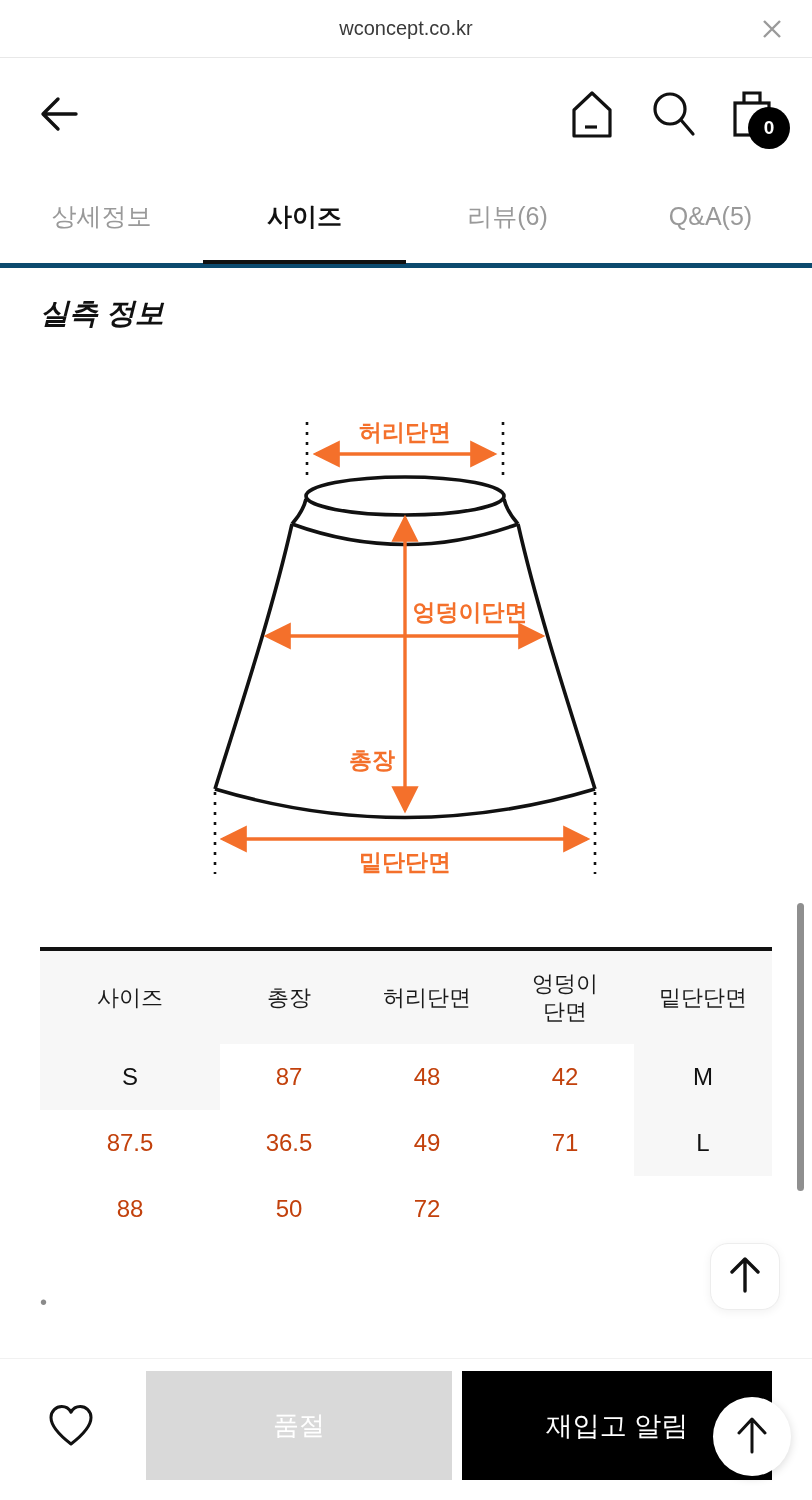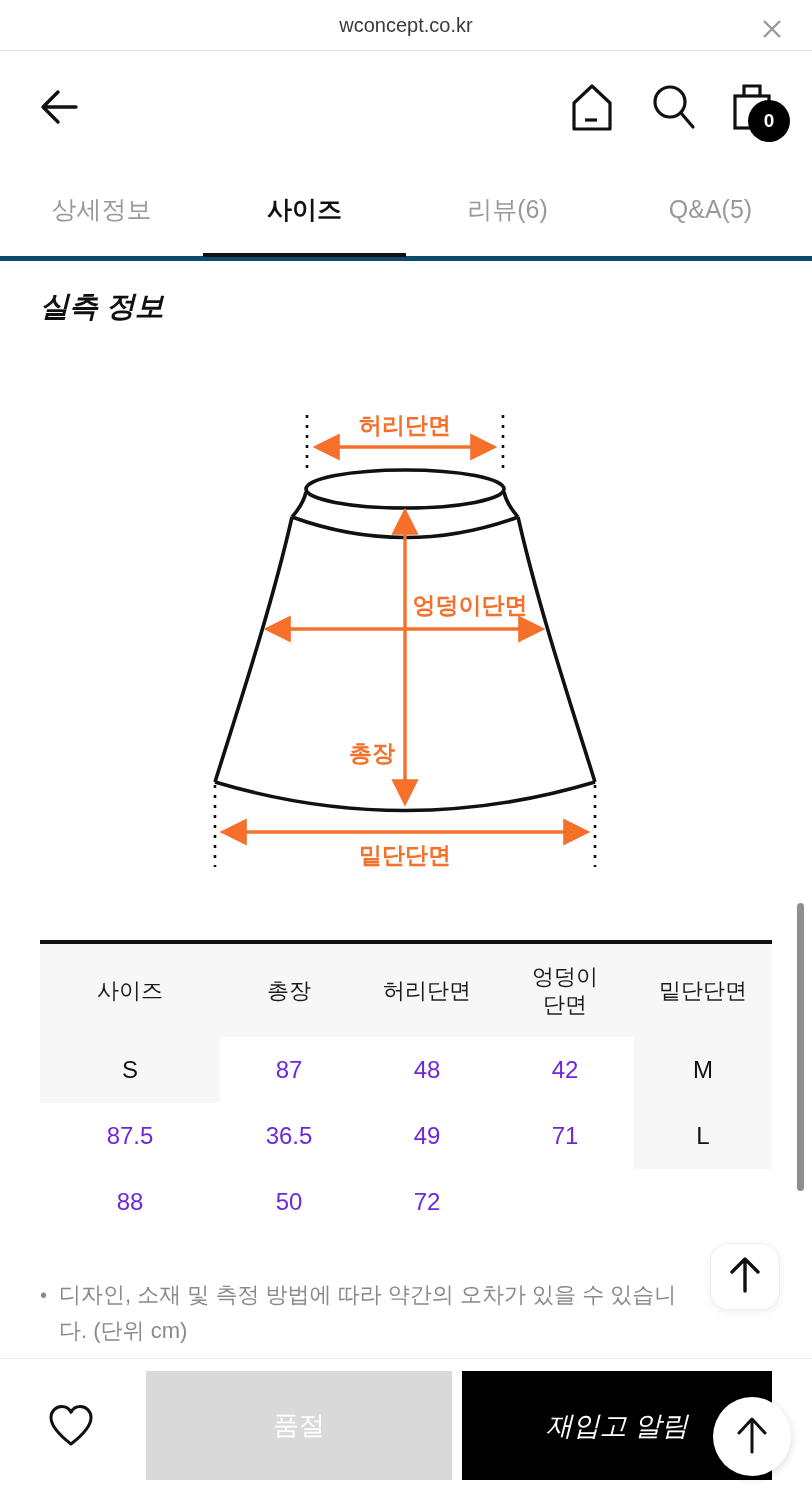--- a/index.html
+++ b/index.html
@@ -3,21 +3,21 @@
 <meta charset="utf-8">
 <style>
   * { margin:0; padding:0; box-sizing:border-box; }
   html,body { width:812px; height:1500px; }
   body {
     position:relative; overflow:hidden; background:#fff;
     font-family:"Liberation Sans", sans-serif; color:#111;
   }
   
   .topbar {
-    position:relative; height:51px; border-bottom:1px solid #e8e8e8;
+    position:relative; height:58px; border-bottom:1px solid #e8e8e8;
     display:flex; align-items:center; justify-content:center;
   }
   .topbar-title { font-size:20px; color:#3a3a3a; }
   .topbar-close { position:absolute; right:28px; top:17px; width:24px; height:24px; cursor:pointer; }
   
   .navbar {
     height:112px; display:flex; align-items:center; justify-content:space-between;
     padding:0 38px;
   }
   .nav-icons { display:flex; align-items:center; gap:36px; }
@@ -46,21 +46,21 @@
   
   .size-table {
     margin:0 40px; border-top:4px solid #111;
     display:grid; grid-template-columns:180px 1fr 1fr 1fr 1fr;
   }
   .size-table .cell {
     display:flex; align-items:center; justify-content:center; text-align:center;
   }
   .size-table .head { height:93px; background:#f7f7f7; font-size:22px; color:#1a1a1a; line-height:1.25; }
   .size-table .head .wrapword { display:inline-block; max-width:78px; word-break:break-all; }
-  .size-table .body { height:66px; font-size:24px; color:#6d28d9; }
+  .size-table .body { height:66px; font-size:24px; color:#c2410c; }
   .size-table .rowhead { background:#f7f7f7; color:#111; }
   
   .footnote {
     margin:42px 40px 0 40px; display:flex; gap:12px;
     font-size:22px; color:#8a8a8a; line-height:1.65;
   }
   .footnote .bullet { font-size:20px; line-height:1.8; }
   .footnote .text { max-width:640px; }
   
   .fab-top {
@@ -81,21 +81,21 @@
     background:#fff; border-top:1px solid #f1f1f1;
     display:flex; align-items:center; z-index:6;
   }
   .heart-btn { margin-left:48px; display:inline-flex; cursor:pointer; }
   .soldout-btn {
     margin-left:52px; width:306px; height:109px; background:#d9d9d9; border:none;
     color:#fff; font-size:26px; font-family:inherit; cursor:default;
   }
   .restock-btn {
     margin-left:10px; width:310px; height:109px; background:#000; border:none;
-    color:#fff; font-size:27px; font-family:inherit; cursor:pointer;font-style:italic;
+    color:#fff; font-size:27px; font-family:inherit; cursor:pointer;
   }
   .bottom-hairline { position:absolute; left:0; top:1491px; width:812px; height:1px; background:#e2e2e2; }
   
   .scroll-thumb {
     position:absolute; left:797px; top:903px; width:7px; height:288px;
     background:#8f8f8f; border-radius:4px; z-index:9;
   }
 </style>
 </head>
 <body>
@@ -206,21 +206,20 @@
   <div class="cell body">71</div>
 
   <div class="cell body rowhead">L</div>
   <div class="cell body">88</div>
   <div class="cell body">50</div>
   <div class="cell body">72</div>
 </div>
 
 <div class="footnote">
   <span class="bullet">•</span>
-  <span class="text">디자인, 소재 및 측정 방법에 따라 약간의 오차가 있을 수 있습니다. (단위 cm)</span>
 </div>
 
 <div class="fab-top">
   <span>
     <svg width="34" height="38" viewBox="0 0 34 38">
         <path d="M17 35 V4 M4 16 L17 3 L30 16" stroke="#111" stroke-width="3.4" fill="none" stroke-linecap="round" stroke-linejoin="round"></path>
       </svg>
   </span>
 </div>
 

